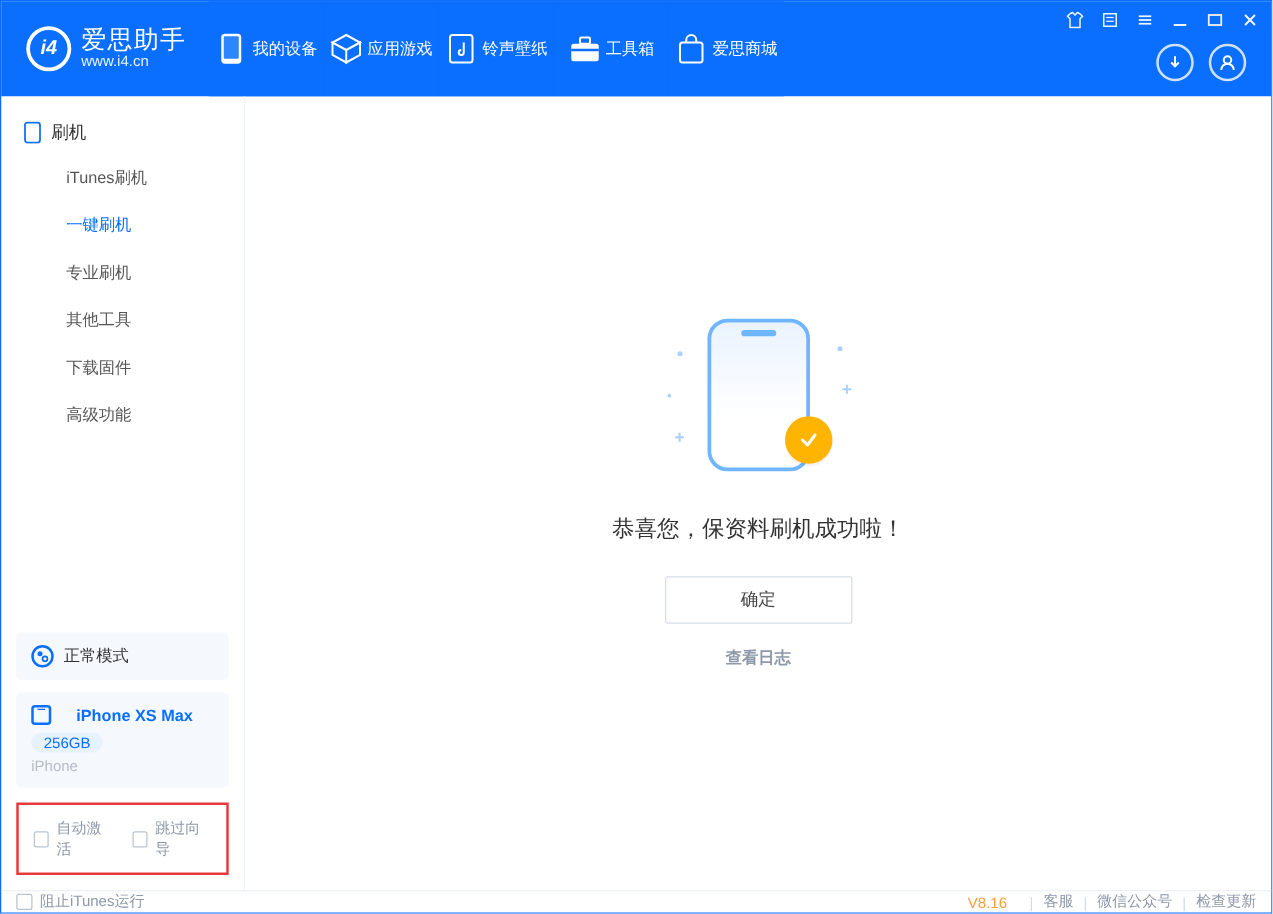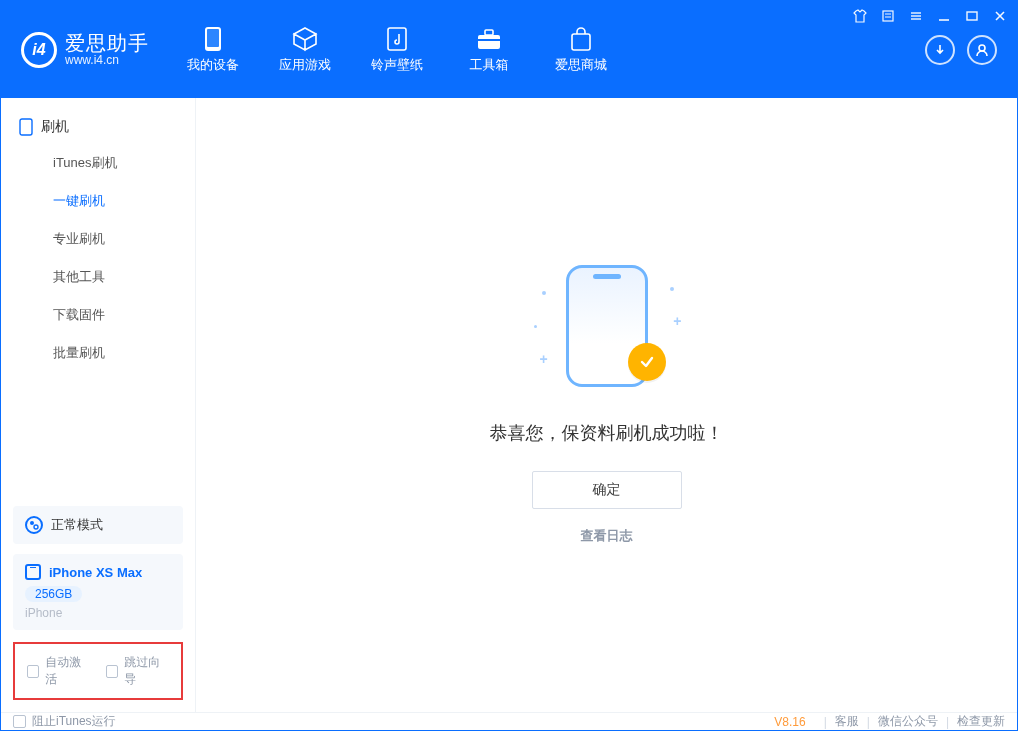--- a/index.html
+++ b/index.html
@@ -1,49 +1,49 @@
 <!DOCTYPE html>
 <html><head>
 <meta charset="utf-8">
 <style>
 * { margin: 0; padding: 0; box-sizing: border-box; font-family: "Microsoft YaHei", Arial, sans-serif; }
 body { background: #fff; }
 .window { width: 1018px; height: 731px; border: 1px solid #0a6eff; display: flex; flex-direction: column; background: #fff; margin: 0 auto; }
 
 
-.header { height: 97px; background: #0a6eff; display: flex; align-items: stretch; color: #fff; }
+.header { height: 76px; background: #0a6eff; display: flex; align-items: stretch; color: #fff; }
 .logo-block { display: flex; align-items: center; padding: 0 18px 0 20px; }
 .logo-circle { width: 36px; height: 36px; border: 3px solid #fff; border-radius: 50%; display: flex; align-items: center; justify-content: center; color: #fff; font-weight: bold; font-style: italic; font-size: 16px; margin-right: 8px; }
 .logo-text { line-height: 1.1; }
 .logo-title { font-size: 20px; font-weight: 500; letter-spacing: 1px; }
 .logo-sub { font-size: 12px; opacity: .9; }
 
 .tabs { display: flex; }
-.tab { width: 92px; display: flex; flex-direction: column; align-items: center; justify-content: center; gap: 4px; cursor: pointer; font-size: 13px; background: #0a6eff; }
+.tab { width: 92px; display: flex; align-items: center; justify-content: center; gap: 4px; cursor: pointer; font-size: 13px; background: #0a6eff; }
 .tab.active { background: #2d86ff; }
 .tab-icon { width: 26px; height: 26px; display: flex; align-items: center; justify-content: center; }
 .spacer { flex: 1; }
 
 .win-controls { display: flex; flex-direction: column; align-items: flex-end; padding: 6px 8px 0 0; }
 .win-row { display: flex; gap: 10px; }
 .wc { width: 18px; height: 18px; display: flex; align-items: center; justify-content: center; cursor: pointer; color: #fff; opacity: .95; }
 .round-btns { display: flex; gap: 12px; margin-top: 10px; margin-right: 12px; }
 .rbtn { width: 30px; height: 30px; border: 2px solid rgba(255,255,255,.8); border-radius: 50%; display: flex; align-items: center; justify-content: center; cursor: pointer; }
 
 
 .body { flex: 1; display: flex; overflow: hidden; }
 .sidebar { width: 195px; border-right: 1px solid #eef2f6; display: flex; flex-direction: column; font-size: 14px; color: #333; }
 .side-group-h { display: flex; align-items: center; gap: 8px; padding: 20px 18px 8px; color: #333; font-size: 14px; }
 .side-item { padding: 10px 18px 10px 52px; color: #555; cursor: pointer; font-size: 13px; }
 .side-item.active { color: #0a6eff; }
 .side-bottom { margin-top: auto; }
 .bottom-card { margin: 0 12px 10px; background: #f5f8fc; border-radius: 4px; padding: 10px 12px; display: flex; align-items: center; gap: 8px; font-size: 13px; color: #333; }
 .bc-icon { width: 18px; height: 18px; border: 2px solid #0a6eff; border-radius: 50%; display:flex; align-items:center; justify-content:center; }
 .device-card { margin: 0 12px 12px; background: #f5f8fc; border-radius: 4px; padding: 10px 12px; }
-.dc-top { display: flex; align-items: center; gap: 8px; color: #0a6eff; font-weight: 600; font-size: 13px; }
+.dc-top { display: flex; align-items: center; gap: 20px; color: #0a6eff; font-weight: 600; font-size: 13px; }
 .dc-phone-icon { width:16px; height:16px; border:2px solid #0a6eff; border-radius:3px; position: relative; }
 .dc-phone-icon::after { content:""; position:absolute; top:1px; left:50%; transform:translateX(-50%); width:6px; height:1px; background:#0a6eff; }
 .badge { display:inline-block; margin-top:6px; background:#e7f2ff; color:#0a6eff; border-radius: 10px; padding: 1px 10px; font-size: 12px; }
 .dc-sub { color:#b5bcc8; font-size:12px; margin-top:4px; }
 
 .checkbox-row { margin: 0 12px 12px; border: 2px solid #e73b3b; padding: 10px 12px; display: flex; gap: 16px; }
 .cb { display:flex; align-items:center; gap:6px; color:#8e98a8; font-size:12px; cursor:pointer; }
 .cb-box { width:13px; height:13px; border:1px solid #b9c3d1; border-radius:2px; }
 
 
@@ -198,21 +198,21 @@
             </svg>
           </span>
         <span>刷机</span>
       </div>
       <div class="side-item">iTunes刷机</div>
       <div class="side-item active">一键刷机</div>
       <div class="side-item">专业刷机</div>
 
       <div class="side-item">其他工具</div>
       <div class="side-item">下载固件</div>
-      <div class="side-item">批量刷机</div>
+      <div class="side-item">高级功能</div>
 
       <div class="side-bottom">
         <div class="bottom-card">
           <span class="bc-icon">
               <svg width="10" height="10" viewBox="0 0 10 10">
                 <circle cx="3" cy="3" r="2" fill="#0a6eff"></circle>
                 <circle cx="7" cy="7" r="2" fill="none" stroke="#0a6eff" stroke-width="1.4"></circle>
               </svg>
             </span>
           <span>正常模式</span>

